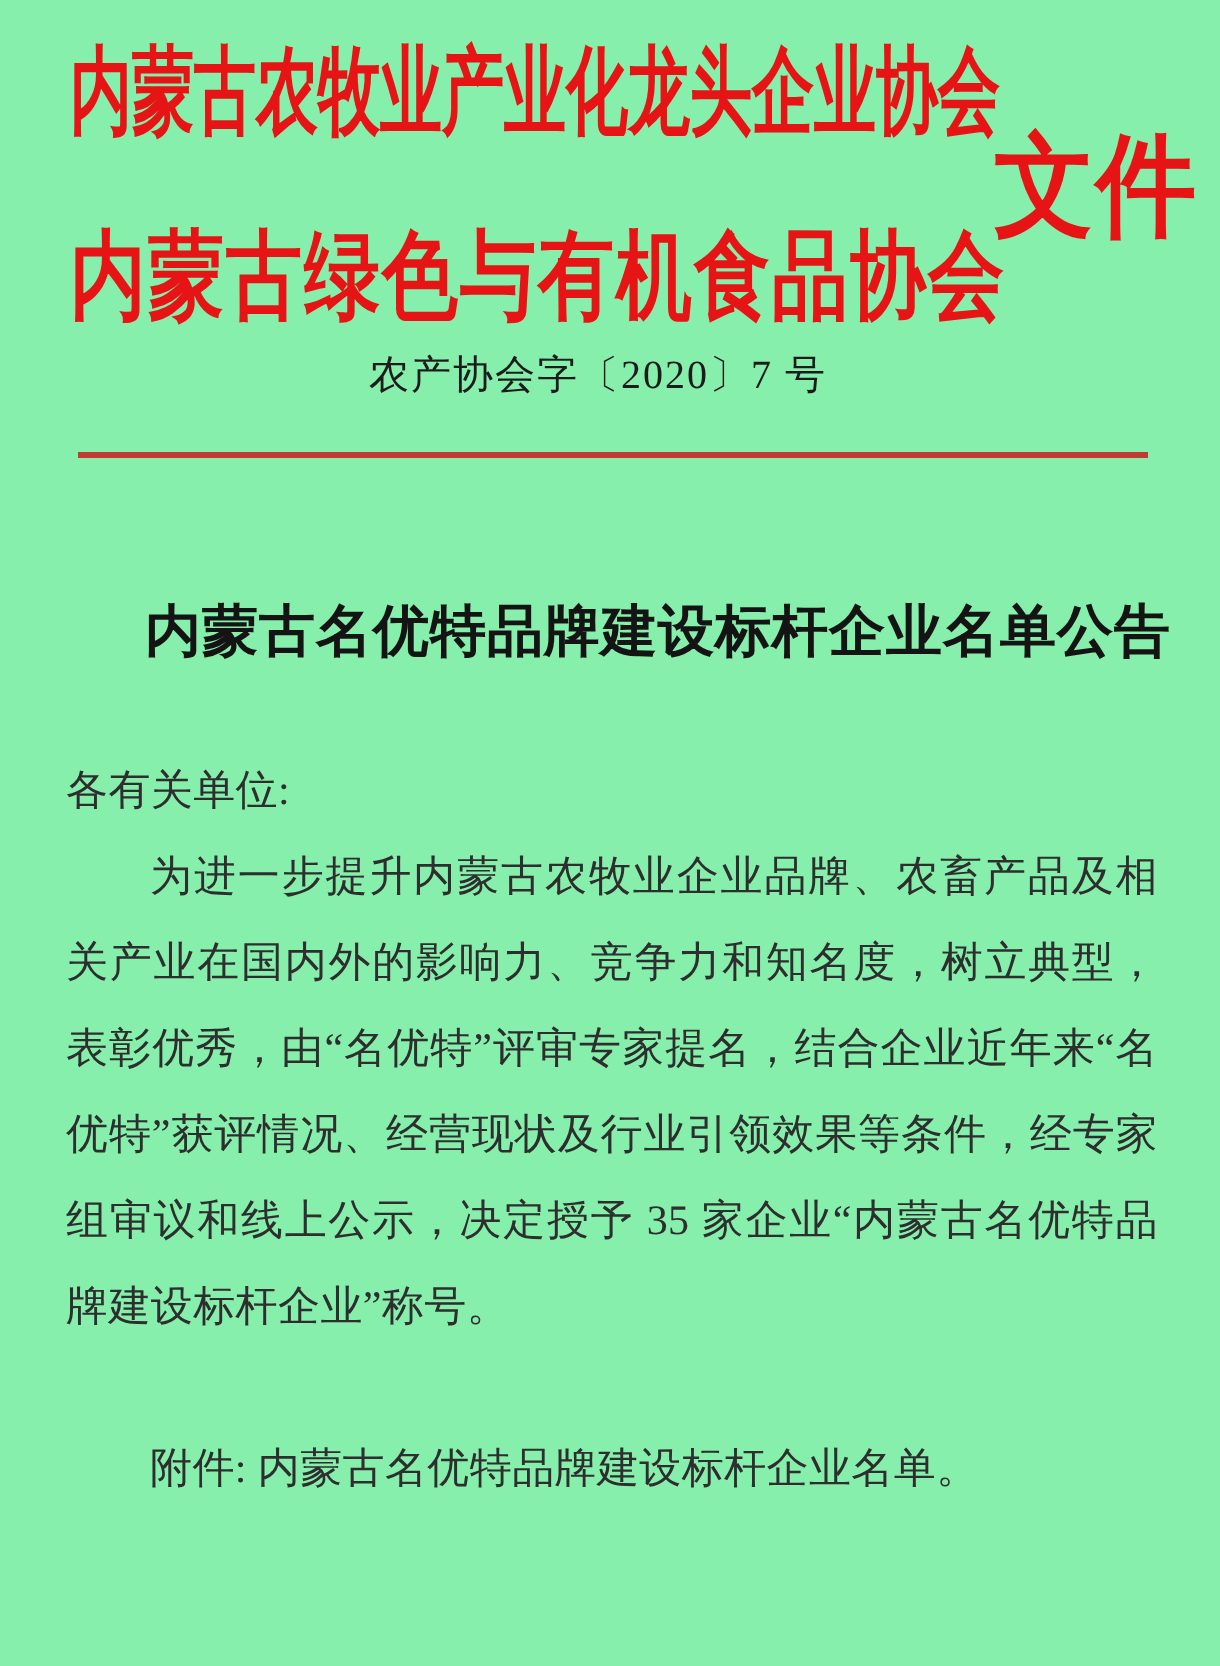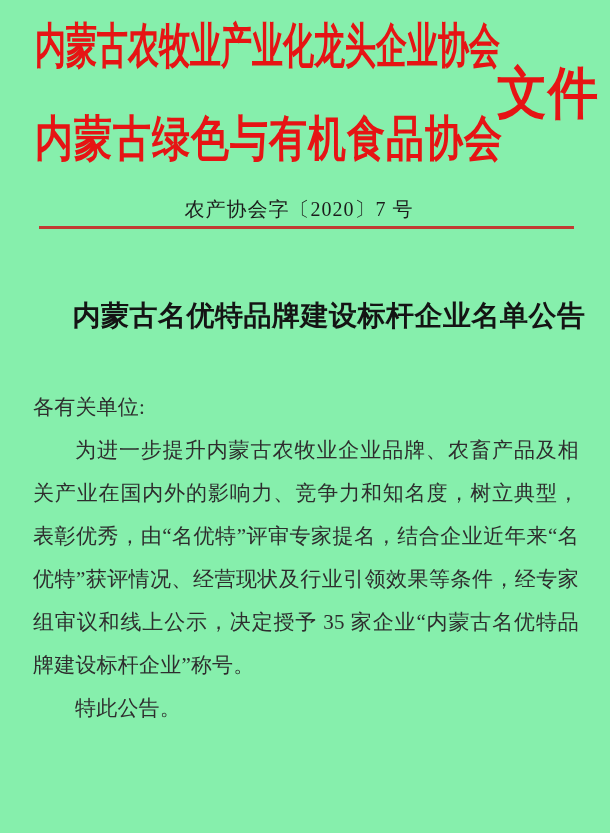--- a/index.html
+++ b/index.html
@@ -45,21 +45,21 @@
     font-weight:bold;
     font-size:50px;
     letter-spacing:1px;
     white-space:nowrap;
     transform:scaleY(1.12);
     transform-origin:top left;
   }
   
   .doc-number{
     position:absolute;
-    left:0;top:196px;
+    left:0;top:174px;
     width:598px;
     text-align:center;
     font-size:20px;
     color:#1c1c1c;
     letter-spacing:1px;
     white-space:nowrap;
   }
   .red-rule{
     position:absolute;
     left:39px;top:226px;
@@ -73,21 +73,21 @@
     transform:translateX(-50%);
     font-size:28px;
     font-weight:bold;
     color:#141414;
     white-space:nowrap;
     letter-spacing:0.5px;
   }
   
   .body-block{
     position:absolute;
-    left:33px;top:386px;
+    left:33px;top:374px;
     width:546px;
     font-size:21px;
     line-height:43px;
     color:#2e2e2e;
     letter-spacing:0.2px;
   }
   .salutation{white-space:nowrap;}
   .paragraph{
     margin:0;
     text-indent:2em;
@@ -115,17 +115,17 @@
 
   <div class="red-rule"></div>
 
   <h1 class="doc-title">内蒙古名优特品牌建设标杆企业名单公告</h1>
 
   <div class="body-block">
     <div class="salutation">各有关单位:</div>
 
     <p class="paragraph">为进一步提升内蒙古农牧业企业品牌、农畜产品及相关产业在国内外的影响力、竞争力和知名度，树立典型，表彰优秀，由“名优特”评审专家提名，结合企业近年来“名优特”获评情况、经营现状及行业引领效果等条件，经专家组审议和线上公示，决定授予 35 家企业“内蒙古名优特品牌建设标杆企业”称号。</p>
 
-    <div class="closing">特此公告。</div>
 
+    <div class="attachment">附件: 内蒙古名优特品牌建设标杆企业名单。</div>
   </div>
 
 </div>
 
 </body></html>

